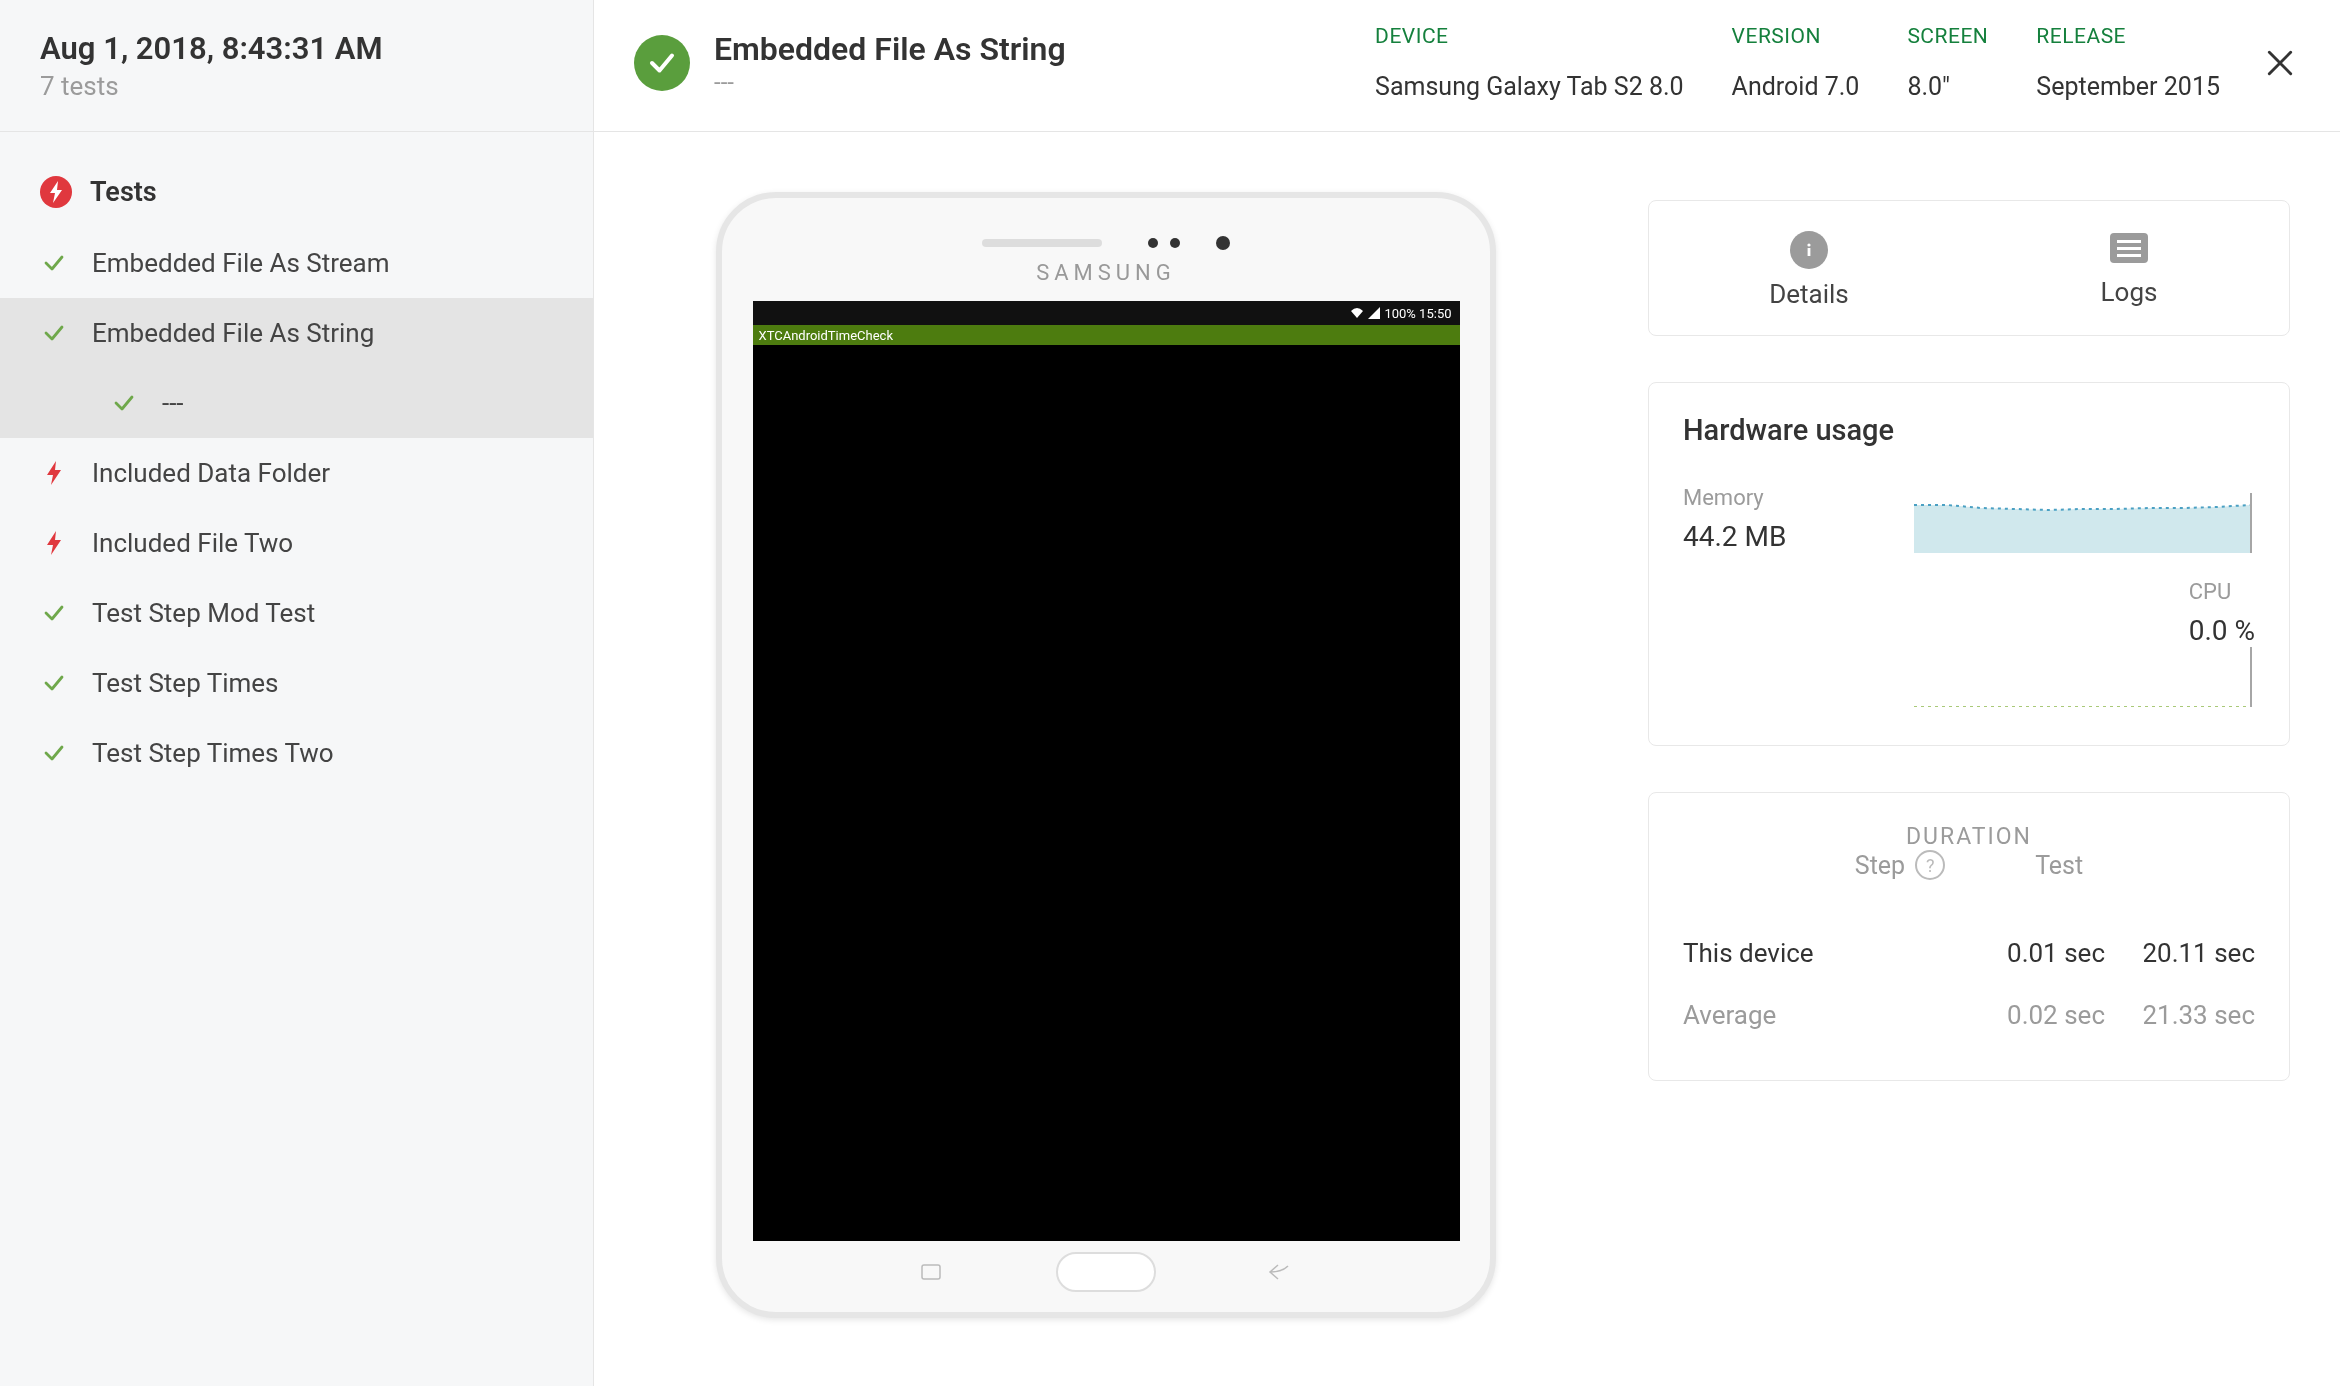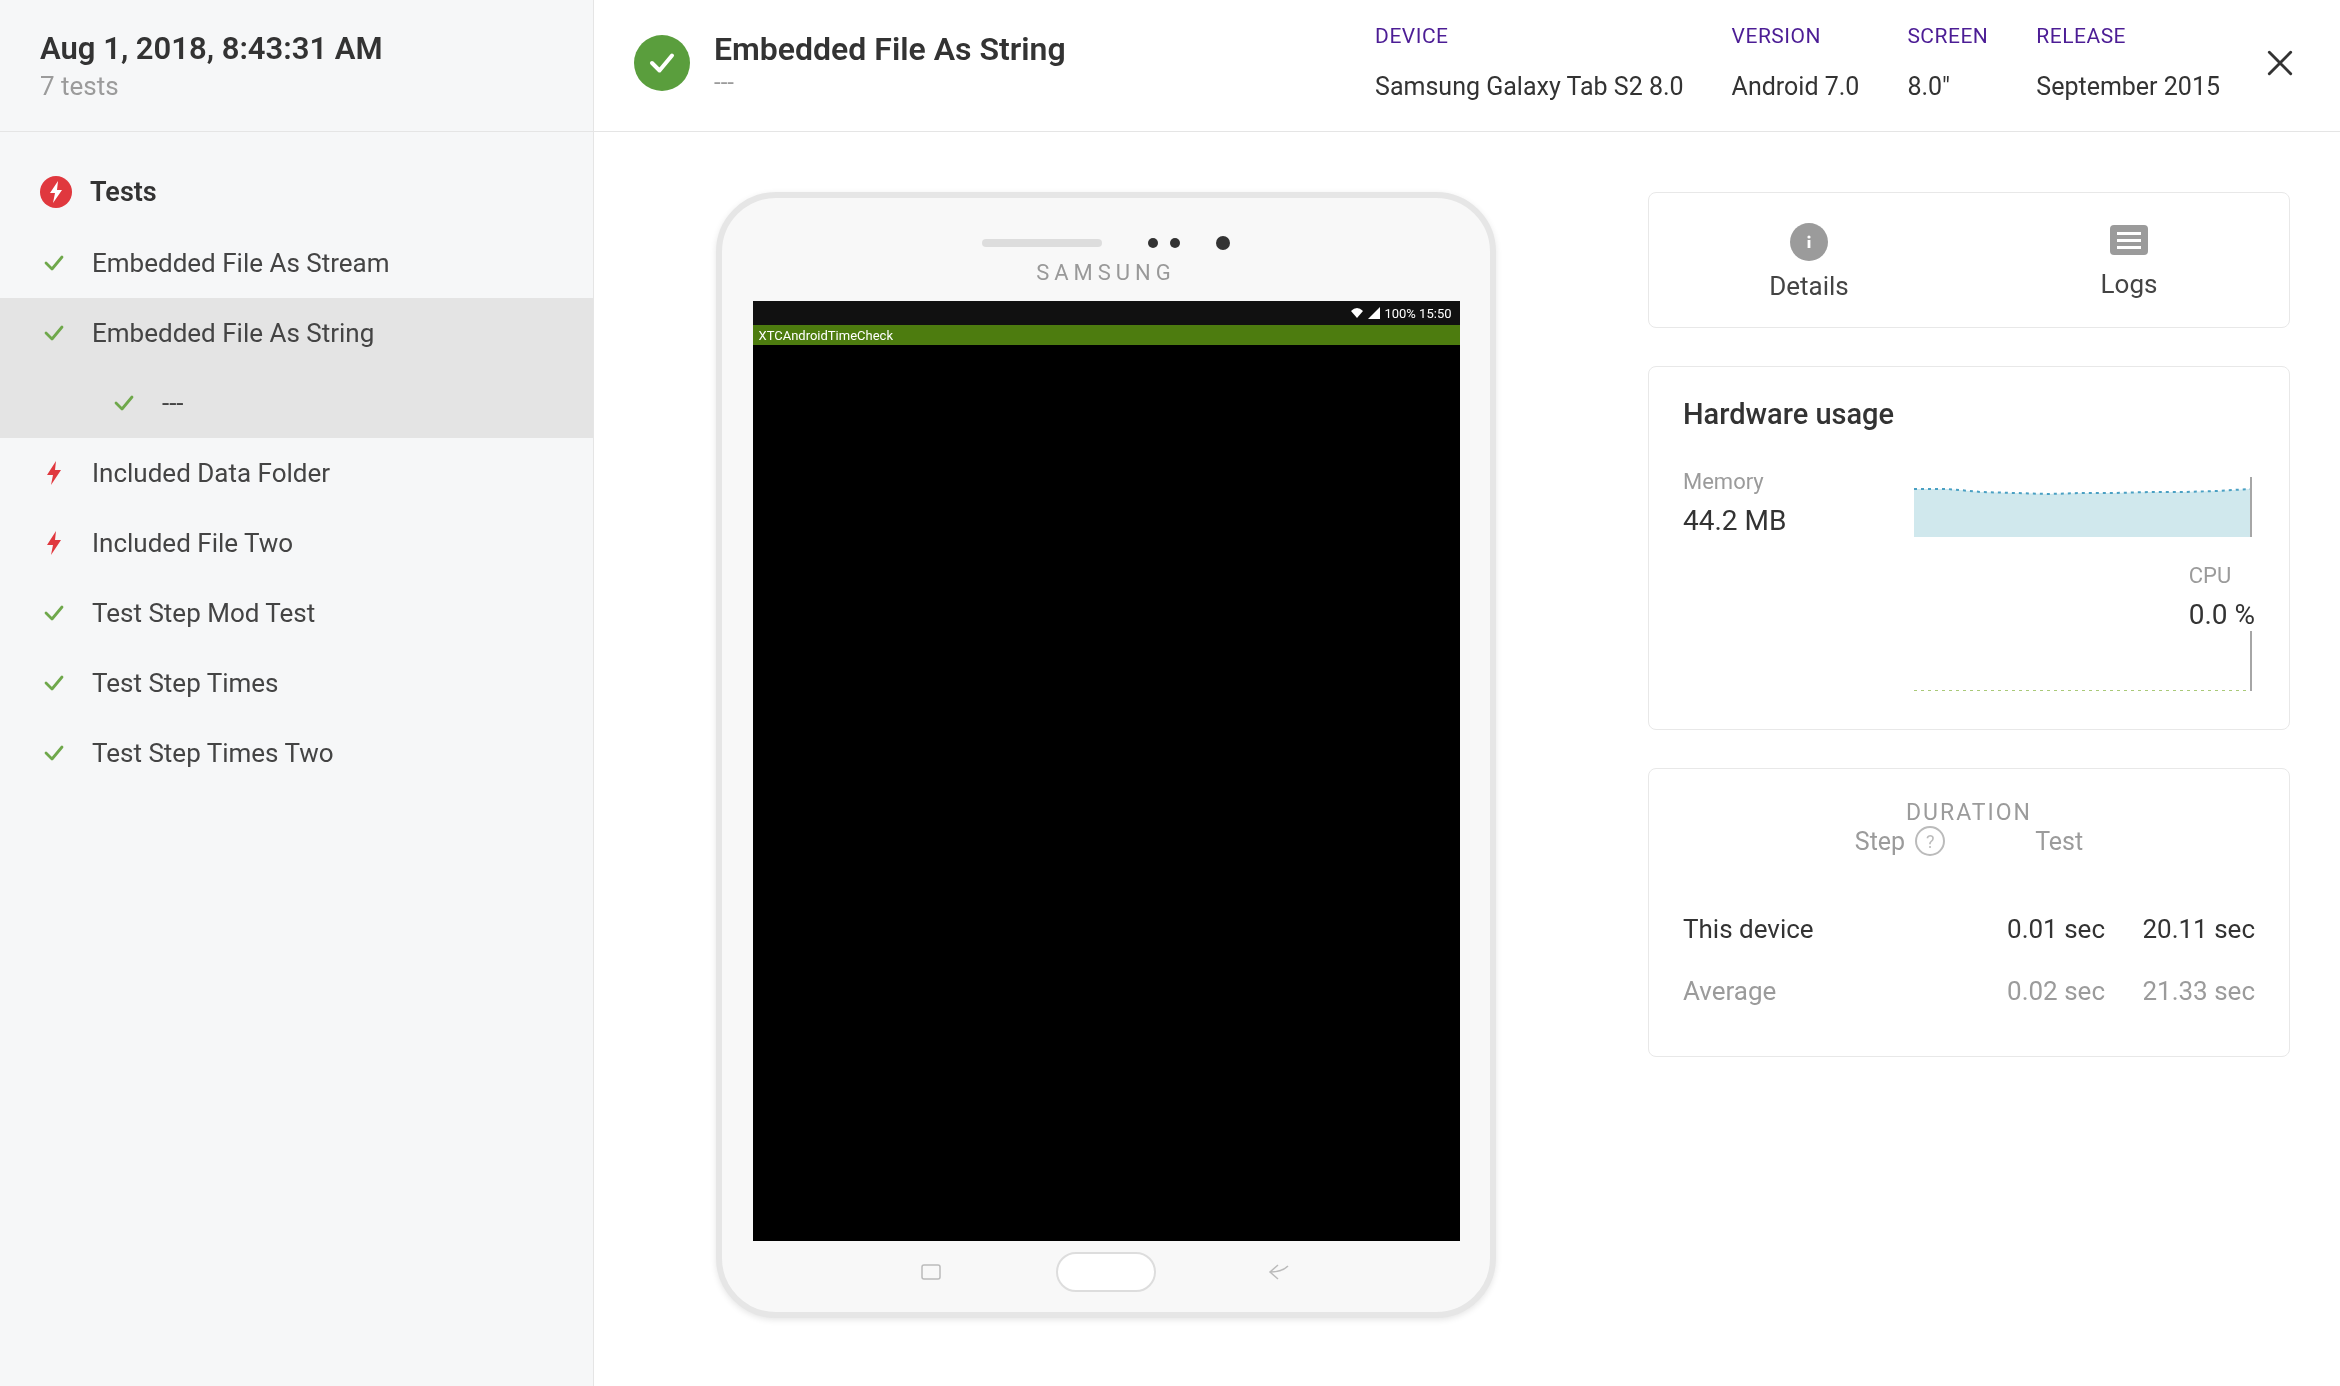--- a/index.html
+++ b/index.html
@@ -22,21 +22,21 @@
 
 
 .main { flex: 1; display: flex; flex-direction: column; background: #fff; }
 .topbar { display: flex; align-items: center; padding: 24px 40px 30px 40px; border-bottom: 1px solid #e5e5e5; }
 .status-badge { width: 56px; height: 56px; border-radius: 50%; background: #5a9e3d; display: flex; align-items: center; justify-content: center; margin-right: 24px; flex-shrink: 0; }
 .title-block { margin-right: auto; }
 .title-text { font-size: 32px; font-weight: 600; color: #333; }
 .title-sub { font-size: 24px; color: #9b9b9b; }
 .meta { display: flex; gap: 48px; margin-right: 40px; }
 .meta-col { display: flex; flex-direction: column; }
-.meta-label { font-size: 21px; color: #4c1d95; letter-spacing: 0.5px; margin-bottom: 24px; }
+.meta-label { font-size: 21px; color: #15803d; letter-spacing: 0.5px; margin-bottom: 24px; }
 .meta-value { font-size: 25px; color: #333; }
 .close-btn { width: 40px; height: 40px; display: flex; align-items: center; justify-content: center; cursor: pointer; }
 
 
 .content { flex: 1; display: flex; padding: 60px 50px 40px 50px; gap: 80px; }
 
 
 .device-col { flex: 1; display: flex; justify-content: center; align-items: flex-start; }
 .tablet-frame { width: 780px; height: 1126px; background: #f8f8f8; border: 6px solid #e6e6e6; border-radius: 60px; padding: 38px 32px 60px 32px; display: flex; flex-direction: column; align-items: center; position: relative; box-shadow: 0 2px 6px rgba(0,0,0,0.1); }
 .tablet-top { width: 100%; display: flex; justify-content: center; align-items: center; gap: 16px; margin-bottom: 10px; }
@@ -49,21 +49,21 @@
 .statusbar { height: 24px; background: #111; display: flex; align-items: center; justify-content: flex-end; padding: 0 8px; color: #fff; font-size: 13px; gap: 4px; }
 .appbar { height: 20px; background: #4d7c0f; color: #fff; font-size: 13px; padding: 0 6px; display: flex; align-items: center; }
 .screen-content { color: #ccc; text-align: center; padding-top: 18px; }
 .screen-line { font-size: 31px; }
 .tablet-buttons { position: absolute; bottom: 20px; left: 0; right: 0; display: flex; justify-content: center; align-items: center; gap: 110px; }
 .home-btn { width: 100px; height: 40px; border: 2px solid #ddd; border-radius: 20px; background: #fff; }
 .soft-key { width: 30px; height: 20px; color: #aaa; display: flex; align-items: center; justify-content: center; }
 
 
 .right-panel { width: 642px; flex-shrink: 0; display: flex; flex-direction: column; gap: 38px; }
-.panel-card { border: 1px solid #e8e8e8; border-radius: 8px; background: #fff; }
+.panel-card { border: 1px solid #e8e8e8; border-radius: 8px; background: #fff; margin-top: 8px; }
 .tabs-card { display: flex; padding: 0; }
 .tab { flex: 1; display: flex; flex-direction: column; align-items: center; justify-content: center; padding: 30px 0 26px 0; font-size: 26px; color: #444; cursor: pointer; }
 .tab .tab-icon { width: 38px; height: 38px; background: #9b9b9b; border-radius: 50%; margin-bottom: 10px; display: flex; align-items: center; justify-content: center; color: #fff; font-size: 20px; }
 .tab .tab-logs-icon { width: 38px; height: 30px; background: #9b9b9b; border-radius: 4px; margin-bottom: 14px; position: relative; }
 .tab .tab-logs-icon::before { content: ''; position: absolute; left: 7px; top: 7px; right: 7px; height: 3px; background: #fff; box-shadow: 0 7px 0 #fff, 0 14px 0 #fff; }
 
 .hardware-card { padding: 30px 34px 38px 34px; }
 .hardware-title { font-size: 29px; font-weight: 500; margin-bottom: 38px; }
 .hw-row { display: flex; align-items: flex-end; justify-content: space-between; margin-bottom: 26px; }
 .hw-left { }

